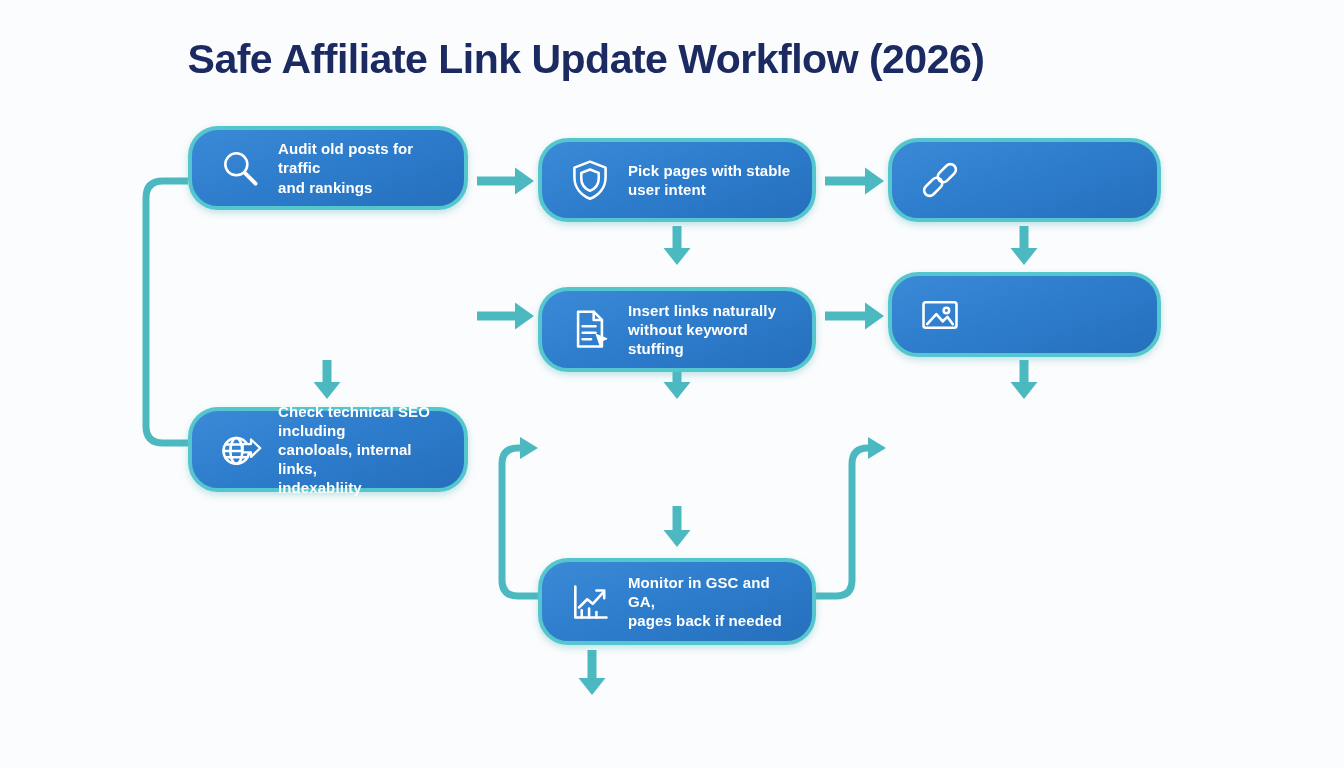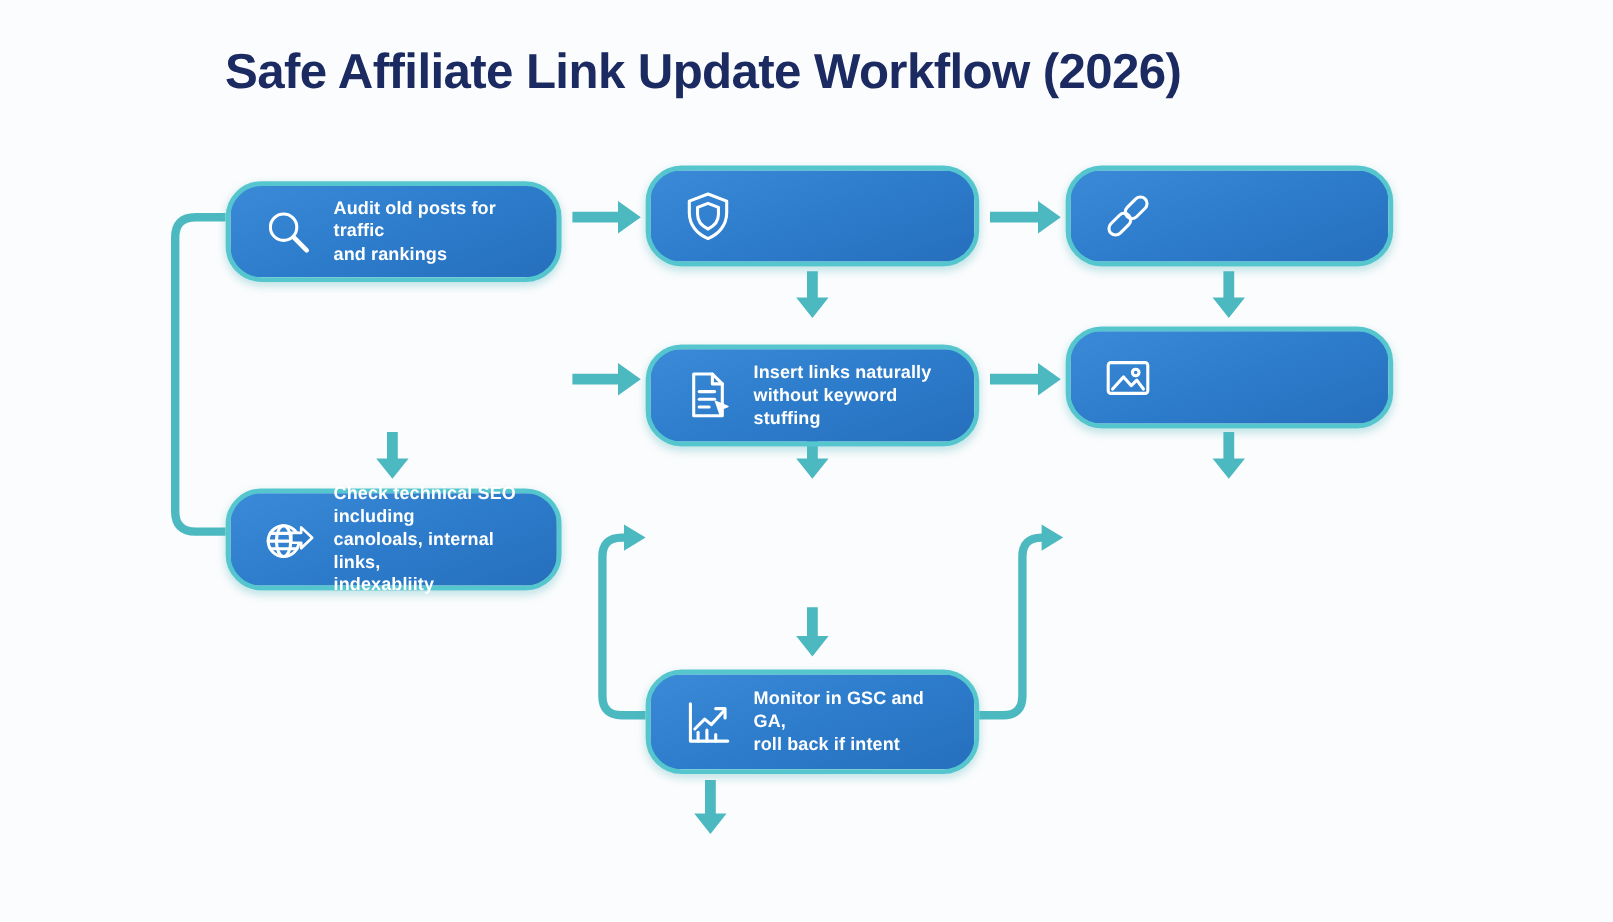--- a/index.html
+++ b/index.html
@@ -70,38 +70,40 @@
       <path d="M538 596 H518 Q502 596 502 580 V464 Q502 448 518 448 H521" stroke="#4cb9c1" stroke-width="7" fill="none"></path>
       <path d="M520 437 l18 11 l-18 11 Z" fill="#4cb9c1"></path>
     </g>
 
     <g>
       <path d="M816 596 H836 Q852 596 852 580 V464 Q852 448 868 448 H869" stroke="#4cb9c1" stroke-width="7" fill="none"></path>
       <path d="M868 437 l18 11 l-18 11 Z" fill="#4cb9c1"></path>
     </g>
   </svg>
 
-  <div class="node" style="left:188px;top:151px;width:280px;height:84px">
+  <div class="node" style="left:188px;top:126px;width:280px;height:84px">
     <span class="icon">
       <svg width="44" height="44" viewBox="0 0 48 48">
           <circle cx="20" cy="20" r="12"></circle>
           <path d="M29.5 29.5 L41 41" stroke-width="4.2"></path>
         </svg>
     </span>
     <span class="node-text">Audit old posts for traffic
 and rankings</span>
   </div>
 
   <div class="node" style="left:538px;top:138px;width:278px;height:84px">
     <span class="icon">
       <svg width="44" height="44" viewBox="0 0 48 48">
         <path d="M24 4 L41 10.5 V21 C41 32.5 33.5 40.5 24 44.5 C14.5 40.5 7 32.5 7 21 V10.5 Z"></path>
         <path d="M24 12.5 L33.5 16.2 V22.5 C33.5 28.8 29.6 33.3 24 35.8 C18.4 33.3 14.5 28.8 14.5 22.5 V16.2 Z"></path>
       </svg>
     </span>
+    <span class="node-text">Pick pages with stable
+user intent</span>
   </div>
 
   <div class="node" style="left:888px;top:138px;width:273px;height:84px">
     <span class="icon">
       <svg width="44" height="44" viewBox="0 0 48 48">
         <g transform="rotate(-45 24 24)">
           <rect x="2" y="18" width="23" height="12" rx="6"></rect>
           <rect x="23" y="18" width="23" height="12" rx="6"></rect>
         </g>
       </svg>
@@ -158,16 +160,16 @@
       <svg width="44" height="44" viewBox="0 0 48 48">
         <path d="M8 7 V41 H42"></path>
         <path d="M15 41 V33"></path>
           <path d="M23 41 V31"></path>
           <path d="M31 41 V35"></path>
         <path d="M12 30 L21 21 L27 26 L39 13"></path>
         <path d="M31 11.5 h8.5 v8.5"></path>
       </svg>
     </span>
     <span class="node-text">Monitor in GSC and GA,
-roll back if intent</span>
+pages back if needed</span>
   </div>
 
 </div>
 
 </body></html>

